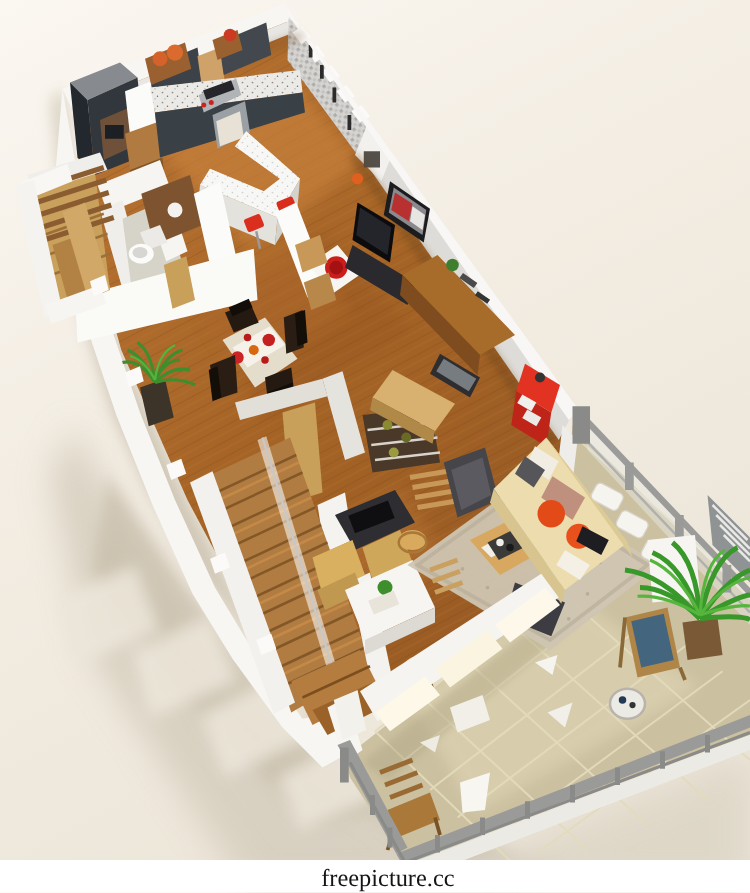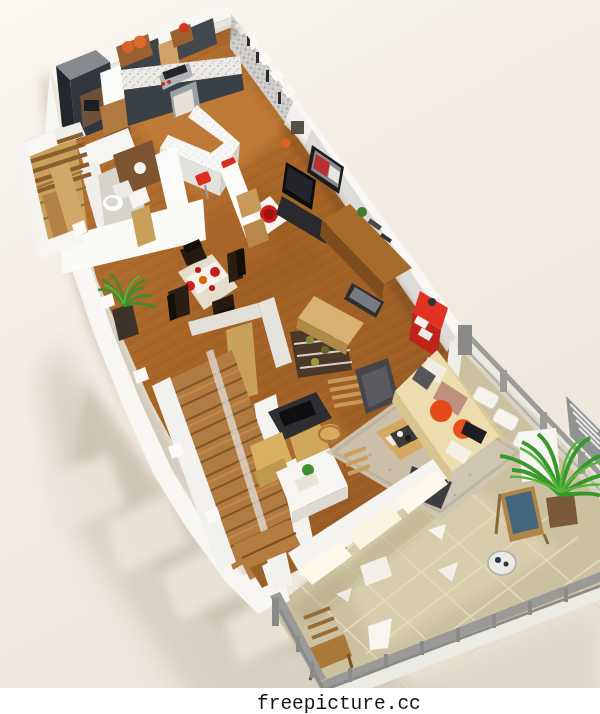--- a/index.html
+++ b/index.html
@@ -1,16 +1,16 @@
 <!DOCTYPE html>
 <html><head>
 <meta charset="utf-8">
 <style>
 html,body{margin:0;padding:0;background:#fff;}
-#stage{position:relative;width:600px;height:714px;overflow:hidden;font-family:Liberation Mono, monospace;}
+#stage{position:relative;width:600px;height:714px;overflow:hidden;font-family:Liberation Serif, serif;}
 </style>
 </head>
 <body>
 <div id="stage">
 <svg width="600" height="714" viewBox="0 0 600 714">
 <defs>
 <linearGradient id="bg" x1="0" y1="0" x2="0.45" y2="1">
 <stop offset="0" stop-color="#fbf7f1"></stop>
 <stop offset="0.45" stop-color="#f3ede3"></stop>
 <stop offset="1" stop-color="#ece5d8"></stop>

